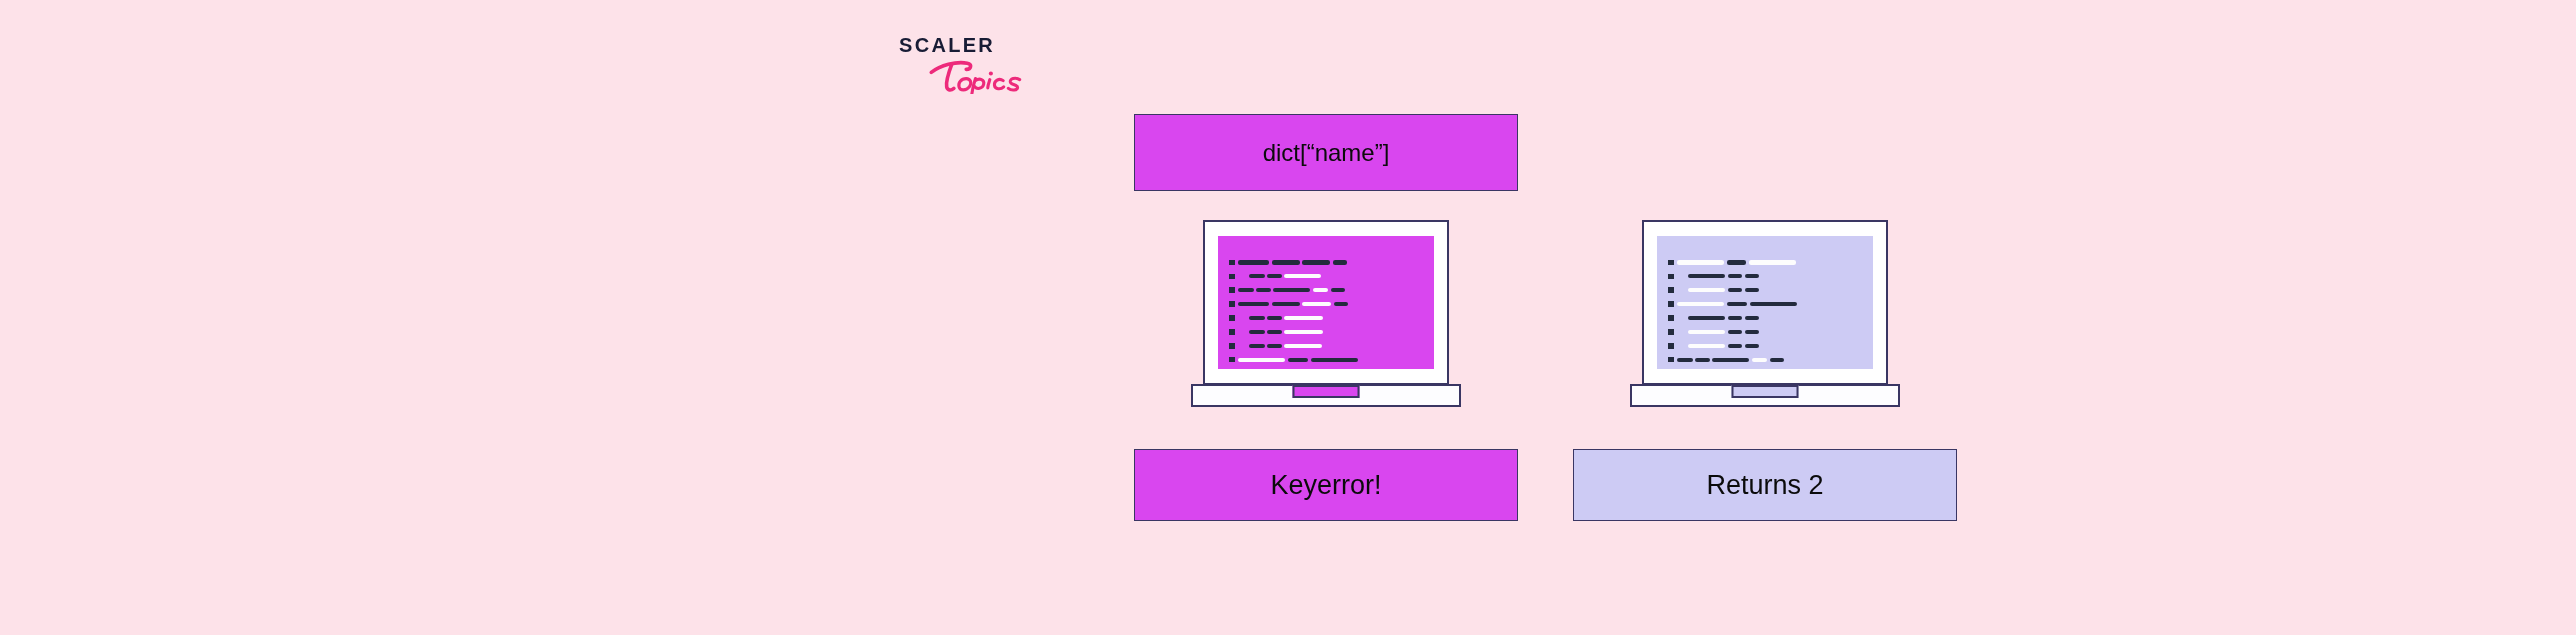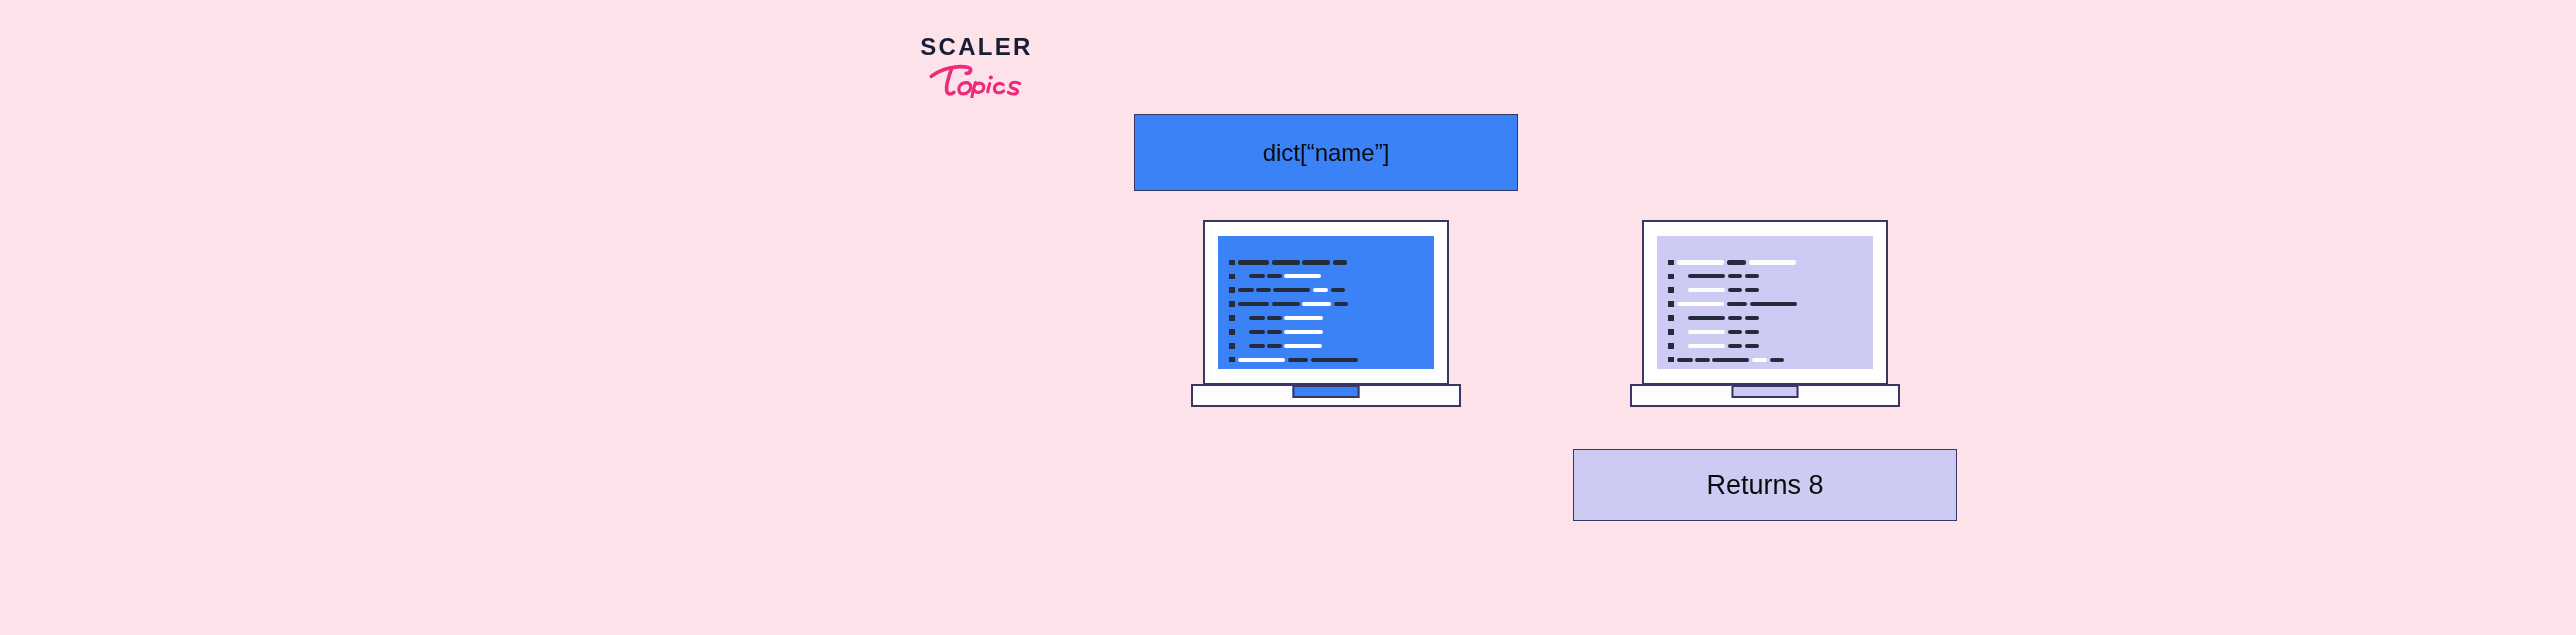--- a/index.html
+++ b/index.html
@@ -20,25 +20,25 @@
   #brand-logo {
     position: absolute;
     left: 899px;
     top: 35px;
     width: 155px;
     height: 72px;
   }
   #brand-wordmark {
     font-family: "Liberation Sans", sans-serif;
     font-weight: 700;
-    font-size: 24px;
+    font-size: 20px;
     letter-spacing: 2.3px;
     color: #181c35;
     line-height: 1;
-    text-align: center;
+    text-align: left;
   }
   #brand-script {
     margin-top: 2.1px;
     text-align: center;
     line-height: 1;
   }
   #brand-script svg { display: block; margin: 0 auto; }
 
   
   #diagram-stage {
@@ -74,21 +74,21 @@
   .label-box.top {
     top: 0px;
     height: 77px;
     font-size: 24px;
   }
   .label-box.bottom {
     top: 335px;
     height: 72px;
     font-size: 27px;
   }
-  .fill-pink     { background: #3b82f6; }
+  .fill-pink     { background: #d946ef; }
   .fill-lavender { background: #cdcbf4; }
 
   
   .laptop {
     position: absolute;
     left: 0;
     top: 106px;
     width: 384px;
     height: 201px;
   }
@@ -257,20 +257,21 @@
                 <span class="code-seg seg-dark" style="width: 47px;"></span>
               </div>
             </div>
         </div>
       </div>
       <div class="laptop-base">
         <div class="laptop-trackpad fill-pink"></div>
       </div>
     </div>
 
+    <div class="label-box bottom fill-pink">Keyerror!</div>
   </div>
 
   <div class="column col-right">
 
 
     <div class="laptop">
       <div class="laptop-lid">
         <div class="laptop-screen fill-lavender">
           <div class="code-lines">
               <div class="code-line">
@@ -329,17 +330,17 @@
                 <span class="code-seg seg-dark" style="width: 14.4px;"></span>
               </div>
             </div>
         </div>
       </div>
       <div class="laptop-base">
         <div class="laptop-trackpad fill-lavender"></div>
       </div>
     </div>
 
-    <div class="label-box bottom fill-lavender">Returns 8</div>
+    <div class="label-box bottom fill-lavender">Returns 2</div>
   </div>
 
 </div>
 
 
 </body></html>

